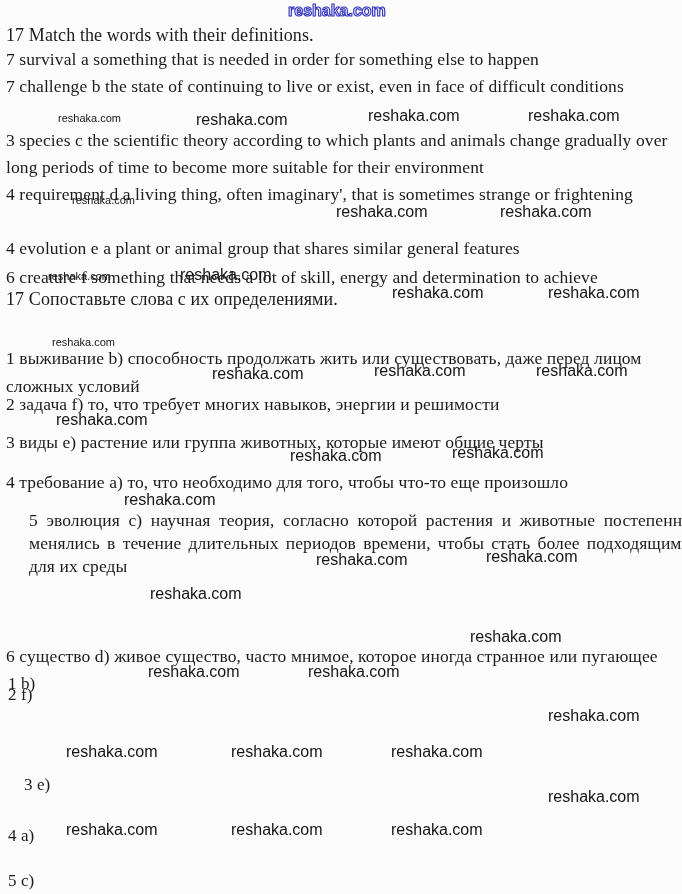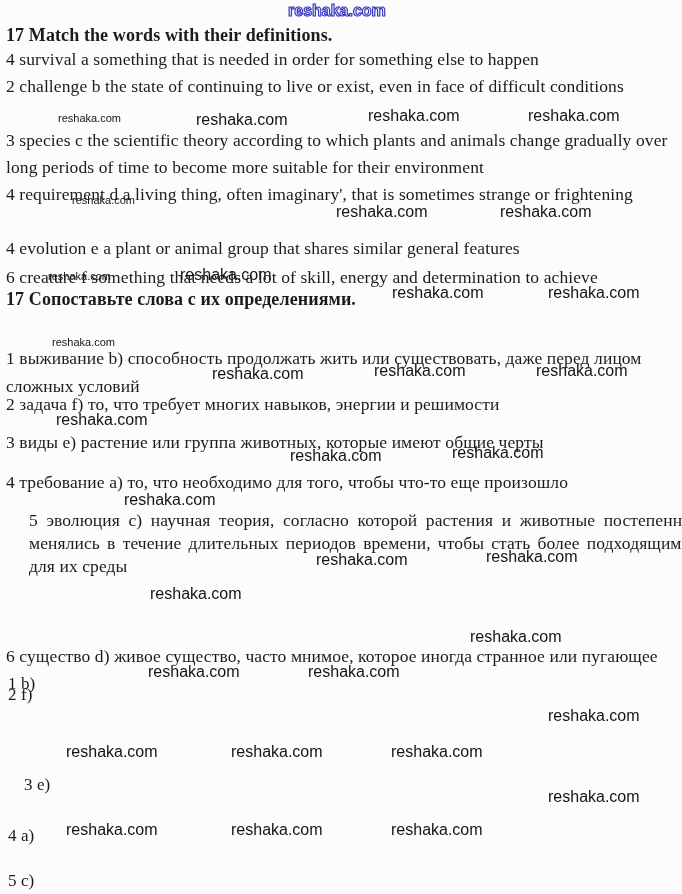--- a/index.html
+++ b/index.html
@@ -10,21 +10,21 @@
     overflow:hidden;
     font-family:"Liberation Serif", serif;
     color:#1b1b1b;
   }
   .t {
     position:absolute; left:6px; width:662px; margin:0;
     font-size:17.5px; line-height:27px;
     letter-spacing:0.1px;
   }
   .nw { white-space:nowrap; }
-  .bold { font-weight:bold; font-size:18px; }
+  .bold { font-weight:normal; font-size:18px; }
   .ru1 { line-height:28px;margin-top:24px; }
   .ru5 { line-height:23px; text-align:justify;margin-left:23px; }
   .ru6 { line-height:22px;margin-top:44px; }
   .ans { font-size:17px; }
   .wm {
     position:absolute;
     font-family:"Liberation Sans", sans-serif;
     white-space:nowrap;
     user-select:none;
   }
@@ -73,22 +73,22 @@
       <div class="wm r" style="left: 66px; top: 743px;">reshaka.com</div>
       <div class="wm r" style="left: 231px; top: 743px;">reshaka.com</div>
       <div class="wm r" style="left: 391px; top: 743px;">reshaka.com</div>
       <div class="wm r" style="left: 548px; top: 788px;">reshaka.com</div>
       <div class="wm r" style="left: 66px; top: 821px;">reshaka.com</div>
       <div class="wm r" style="left: 231px; top: 821px;">reshaka.com</div>
       <div class="wm r" style="left: 391px; top: 821px;">reshaka.com</div>
     </div>
 
   <p class="t bold nw" style="top:22px">17 Match the words with their definitions.</p>
-  <p class="t nw" style="top:46px">4 survival a something that is needed in order for something else to happen</p>
-  <p class="t" style="top:73px">2 challenge b the state of continuing to live or exist, even in face of difficult conditions</p>
+  <p class="t nw" style="top:46px">7 survival a something that is needed in order for something else to happen</p>
+  <p class="t" style="top:73px">7 challenge b the state of continuing to live or exist, even in face of difficult conditions</p>
   <p class="t" style="top:127px">3 species c the scientific theory according to which plants and animals change gradually over long periods of time to become more suitable for their environment</p>
   <p class="t" style="top:181px">4 requirement d a living thing, often imaginary', that is sometimes strange or frightening</p>
   <p class="t nw" style="top:235px">4 evolution e a plant or animal group that shares similar general features</p>
   <p class="t nw" style="top:264px">6 creature f something that needs a lot of skill, energy and determination to achieve</p>
 
   <p class="t bold nw" style="top:286px">17 Сопоставьте слова с их определениями.</p>
   <p class="t ru1" style="top:320px">1 выживание b) способность продолжать жить или существовать, даже перед лицом сложных условий</p>
   <p class="t nw" style="top:391px">2 задача f) то, что требует многих навыков, энергии и решимости</p>
   <p class="t nw" style="top:429px">3 виды e) растение или группа животных, которые имеют общие черты</p>
   <p class="t nw" style="top:469px">4 требование a) то, что необходимо для того, чтобы что-то еще произошло</p>

